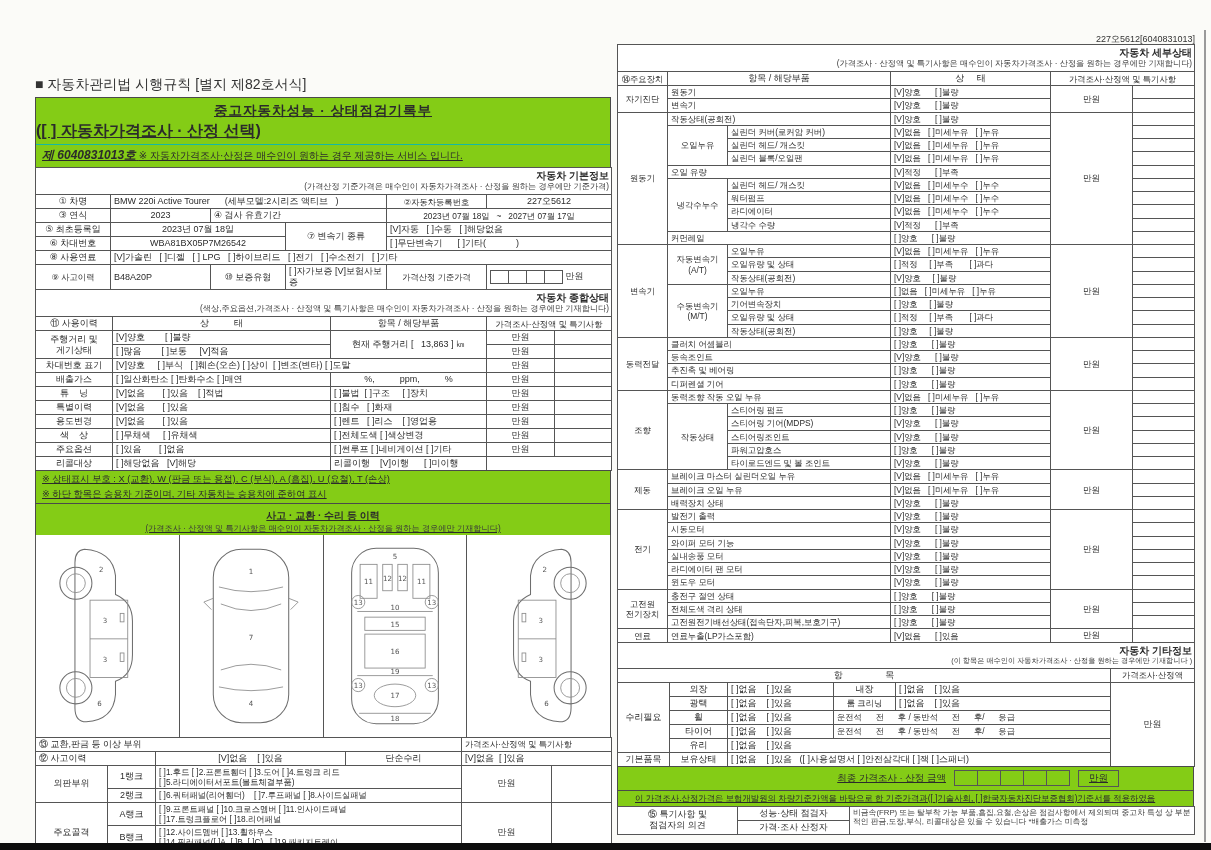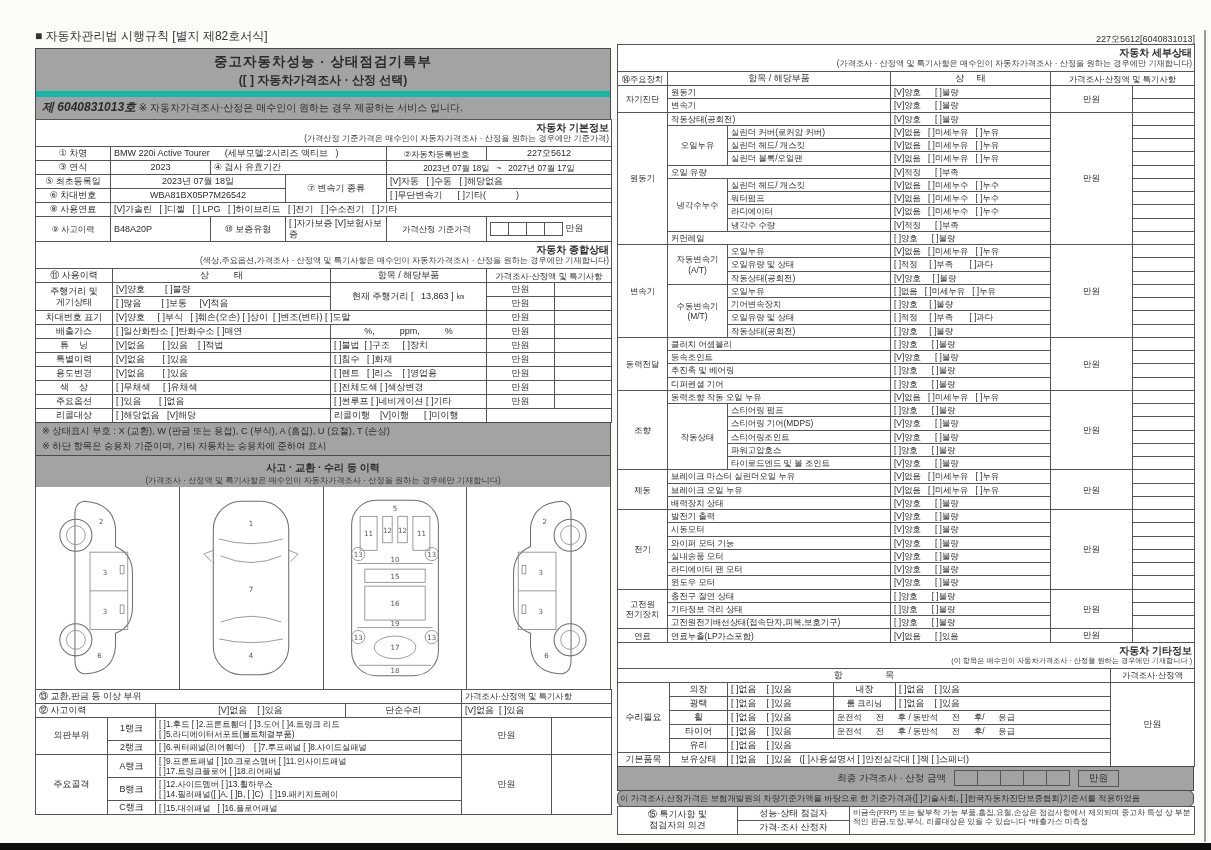--- a/index.html
+++ b/index.html
@@ -4,34 +4,34 @@
 <style>
   html,body{margin:0;padding:0;}
   body{
     width:1211px;height:850px;position:relative;overflow:hidden;
     background:#fbfbf8;color:#2b2b2b;
     font-family:"Liberation Sans","DejaVu Sans",sans-serif;
     -webkit-font-smoothing:antialiased;
   }
   .col-left{position:absolute;left:35px;top:28px;width:576px;}
   .col-right{position:absolute;left:617px;top:44px;width:577px;}
-  .rule-line{font-size:12px;margin-bottom:3px;color:#333;}
+  .rule-line{font-size:14px;margin-bottom:3px;color:#333;margin-top:48px;}
   .corner-ref{position:absolute;top:33px;right:16px;font-size:9px;color:#333;text-align:right;}
-  .box{border:1.2px solid #4a4a4a;background:#a3a3a3;}
+  .box{border:1.2px solid #4a4a4a;background:#84cc16;text-decoration:underline;}
   .stack{margin-top:-1px;}
   table{border-collapse:collapse;width:100%;table-layout:fixed;background:#fff;}
   td,th{border:1px solid #555;padding:1px 3px;font-size:9px;line-height:1.22;
         vertical-align:middle;white-space:pre-wrap;word-break:break-all;font-weight:normal;color:#2b2b2b;}
   .t-title{text-align:right;font-weight:bold;font-size:10px;padding:2px 2px;margin-top:45px;}
   .t-sub{font-weight:normal;font-size:8.2px;display:block;color:#3a3a3a;}
   .lbl{text-align:center;background:#fff;}
   .ctr{text-align:center;}
   .big-title{text-align:center;font-weight:bold;font-size:13.5px;letter-spacing:1px;padding-top:4px;}
-  .big-title2{text-align:center;font-weight:bold;font-size:12px;padding:1px 0 2px;}
-  .doc-line{font-size:10px;padding:2px 6px 3px;border-top:6px solid #14b8a6;}
+  .big-title2{font-weight:bold;font-size:16px;padding:1px 0 2px;}
+  .doc-line{font-size:10px;padding:2px 6px 3px;border-top:1px solid #14b8a6;}
   .doc-no{font-weight:bold;font-style:italic;font-size:12px;}
   .legend{font-size:9.3px;padding:2px 6px;}
   .diag-row{display:flex;border:1px solid #555;border-top:none;background:#fff;}
   .diag-cell{flex:1;height:202px;display:flex;align-items:center;justify-content:center;border-left:1px solid #555;}
   .diag-cell:first-child{border-left:none;}
   svg{display:block;}
   .car-line{fill:none;stroke:#6e6e6e;stroke-width:1.1;}
   .car-line2{fill:none;stroke:#8a8a8a;stroke-width:0.9;}
   .car-num{fill:#555;font-size:7.5px;font-family:"DejaVu Sans",sans-serif;text-anchor:middle;}
   .c-group,.c-sub{text-align:center;font-size:8.4px;}
@@ -597,21 +597,21 @@
         </tr>
         <tr>
           <td class="c-group" rowspan="3">고전원
 전기장치</td>
           <td class="c-item" colspan="2">충전구 절연 상태</td>
           <td class="c-state">[ ]양호      [ ]불량</td>
           <td class="c-price" rowspan="3">만원</td>
           <td class="c-note"></td>
         </tr>
         <tr>
-          <td class="c-item" colspan="2">기타정보 격리 상태</td>
+          <td class="c-item" colspan="2">전체도색 격리 상태</td>
           <td class="c-state">[ ]양호      [ ]불량</td>
           <td class="c-note"></td>
         </tr>
         <tr>
           <td class="c-item" colspan="2">고전원전기배선상태(접속단자,피복,보호기구)</td>
           <td class="c-state">[ ]양호      [ ]불량</td>
           <td class="c-note"></td>
         </tr>
         <tr>
           <td class="c-group" rowspan="1">연료</td>
@@ -681,21 +681,21 @@
     <span class="mini-boxes">
         <span class="mini-box" style="width:22px;height:14px;"></span>
         <span class="mini-box" style="width:22px;height:14px;"></span>
         <span class="mini-box" style="width:22px;height:14px;"></span>
         <span class="mini-box" style="width:22px;height:14px;"></span>
         <span class="mini-box" style="width:22px;height:14px;"></span>
       </span>
     <span style="font-size:9.5px;border:1px solid #555;padding:1px 10px;">만원</span>
     <span style="width:60px;"></span>
   </div>
-  <div class="box stack" style="font-size:8.4px;padding:2px 2px;border-radius:6px;">이 가격조사.산정가격은 보험개발원의 차량기준가액을 바탕으로 한 기준가격과([ ]기술사회, [ ]한국자동차진단보증협회)기준서를 적용하였음</div>
+  <div class="box stack" style="font-size:8.4px;padding:2px 17px;">이 가격조사.산정가격은 보험개발원의 차량기준가액을 바탕으로 한 기준가격과([ ]기술사회, [ ]한국자동차진단보증협회)기준서를 적용하였음</div>
 
   <table class="stack">
     <colgroup>
         <col style="width:120px">
         <col style="width:112px">
         <col style="width:345px">
       </colgroup>
     <tbody>
         <tr>
       <td rowspan="2" class="lbl">⑮ 특기사항 및

